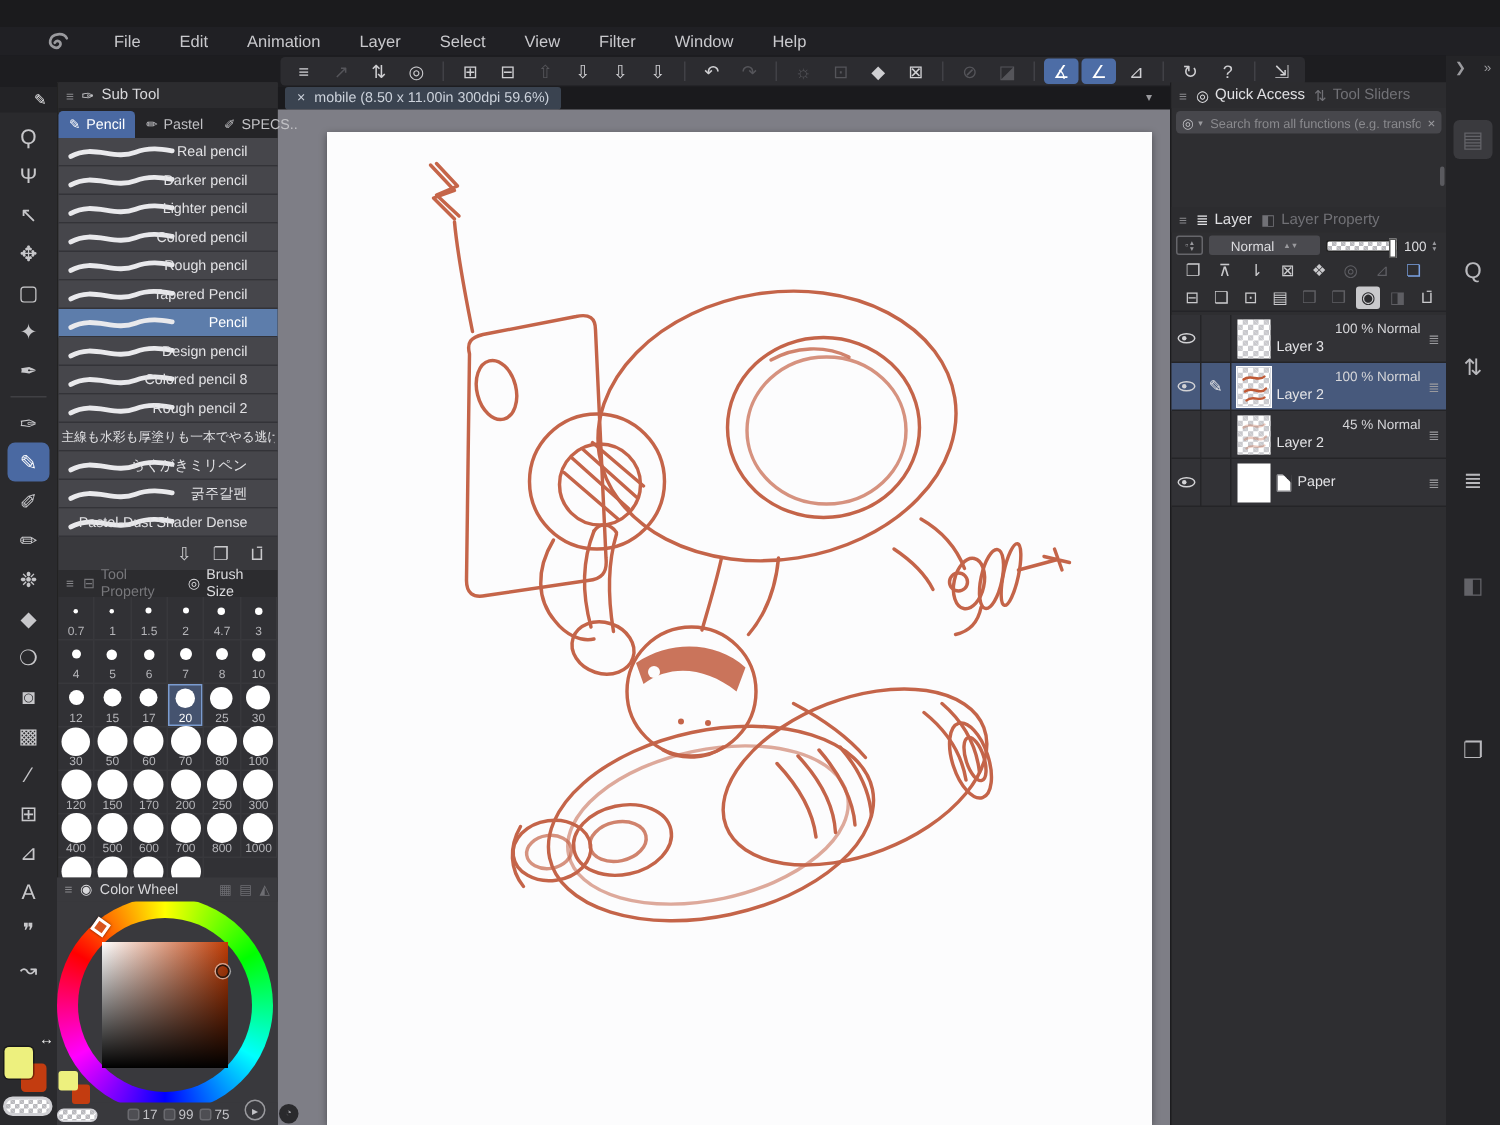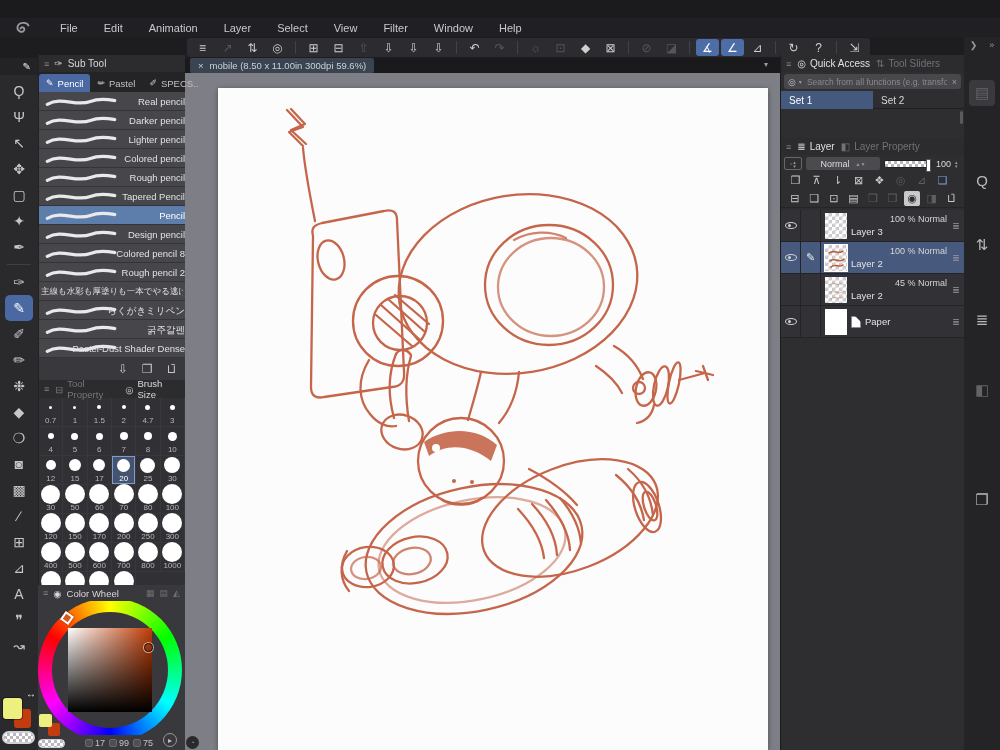--- a/index.html
+++ b/index.html
@@ -9,21 +9,21 @@
 
   
   .statusbar{position:absolute;left:0;top:0;width:1000px;height:18px;background:#141416;
              display:flex;align-items:center;font-size:11px;color:#f2f2f4;}
   .sb-left{margin-left:30px;display:flex;gap:8px;font-weight:bold;}
   .sb-right{margin-left:auto;margin-right:10px;display:flex;align-items:center;gap:5px;font-weight:bold;}
   .battery{width:22px;height:10px;border:1px solid #9a9a9e;border-radius:3px;position:relative;}
   .battery::before{content:"";position:absolute;left:1px;top:1px;bottom:1px;width:17px;background:#fff;border-radius:1px;}
   .battery::after{content:"";position:absolute;right:-3px;top:2.5px;width:2px;height:4px;background:#9a9a9e;border-radius:0 1px 1px 0;}
   .menubar{position:absolute;left:0;top:18px;width:1000px;height:19px;background:#202024;
-           display:flex;align-items:center;font-size:11px;color:#c9c9cd;}
+           display:flex;align-items:center;font-size:11px;color:#c9c9cd;padding-left:16px;}
   .logo{margin-left:14px;margin-right:16px;display:flex;align-items:center;}
   .menuitems{display:flex;gap:0;}
   .mitem{padding:0 13px;cursor:default;}
 
   
   .toolbarband{position:absolute;left:0;top:37px;width:1000px;height:21px;background:#1d1d20;}
   .toolbar{position:absolute;left:187px;top:1px;height:19px;display:flex;align-items:center;background:#2c2c30;border-radius:3px;padding:0 3px;}
   .tbi{width:23px;height:17px;display:inline-flex;align-items:center;justify-content:center;
        color:#cfcfd2;font-size:12px;border-radius:3px;margin:0 1px;}
   .tbi .g{line-height:1;}
@@ -57,21 +57,21 @@
   .panel-head{height:17px;background:#2c2c2f;display:flex;align-items:center;gap:5px;padding:0 5px;font-size:10px;color:#d8d8db;}
   .handle{color:#88888c;font-size:9px;}
   .nib{font-size:10px;color:#cfcfd2;}
   .st-tabs{height:20px;background:#242427;display:flex;align-items:flex-end;}
   .st-tab{height:18px;display:flex;align-items:center;gap:4px;padding:0 7px;font-size:9.5px;color:#c0c0c4;border-radius:3px 3px 0 0;}
   .st-tab .tg{font-size:9px;}
   .st-tab.on{background:#4a69a2;color:#fff;}
   .brow{position:relative;height:19px;background:#46464b;border-bottom:1px solid #333338;}
   .brow .stroke{position:absolute;left:3px;top:2px;width:78px;height:15px;}
   .brow .stroke path{stroke:#e9e9ec;stroke-width:3.5;fill:none;stroke-linecap:round;}
-  .blabel{position:absolute;right:0;top:0;line-height:19px;font-size:9.5px;color:#e2e2e5;white-space:nowrap;}
+  .blabel{position:absolute;right:20px;top:0;line-height:19px;font-size:9.5px;color:#e2e2e5;white-space:nowrap;}
   .brow.sel{background:#5d7dab;}
   .brow.sel .blabel{color:#fff;}
   .brow.wide .blabel{left:2px;right:2px;text-align:left;font-size:8.5px;overflow:hidden;}
   .st-actions{height:22px;display:flex;align-items:center;justify-content:flex-end;gap:14px;padding-right:9px;background:#39393d;color:#c9c9cc;font-size:12px;}
   .prop-tabs{height:18px;background:#2c2c2f;display:flex;align-items:center;gap:6px;padding:0 5px;font-size:9.5px;}
   .ptab{display:flex;align-items:center;gap:4px;}
   .ptab.dim{color:#77777b;}
   .ptab.on{color:#dadadd;}
   .size-grid{background:#313135;display:grid;grid-template-columns:repeat(6,1fr);}
   .scell{height:29px;position:relative;display:flex;flex-direction:column;align-items:center;justify-content:flex-end;border-right:1px solid #38383c;border-bottom:1px solid #38383c;}
@@ -922,25 +922,20 @@
           <span>⇅</span>
           <span>Tool Sliders</span>
         </span>
     </div>
     <div class="searchbar">
       <span class="q">◎</span>
       <span class="chev">▾</span>
       <input class="search-input" placeholder="Search from all functions (e.g. transformation, of brush)" style="">
       <span class="x">×</span>
     </div>
-    <div class="sets">
-
-    <span class="setTab on">Set 1</span>
-        <span class="setTab">Set 2</span>
-      </div>
     <span class="rp-scroll"></span>
 
     <div class="lp-head">
       <span class="handle">≡</span>
       <span class="qa-tab on">
           <span>≣</span>
           <span>Layer</span>
         </span>
       <span class="qa-tab dim">
           <span>◧</span>

